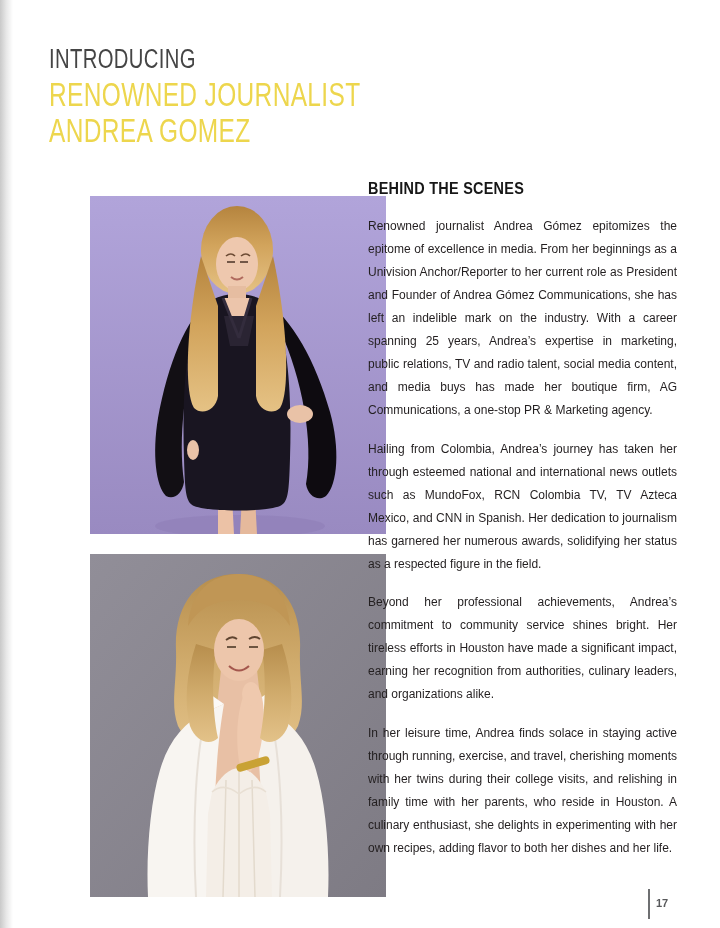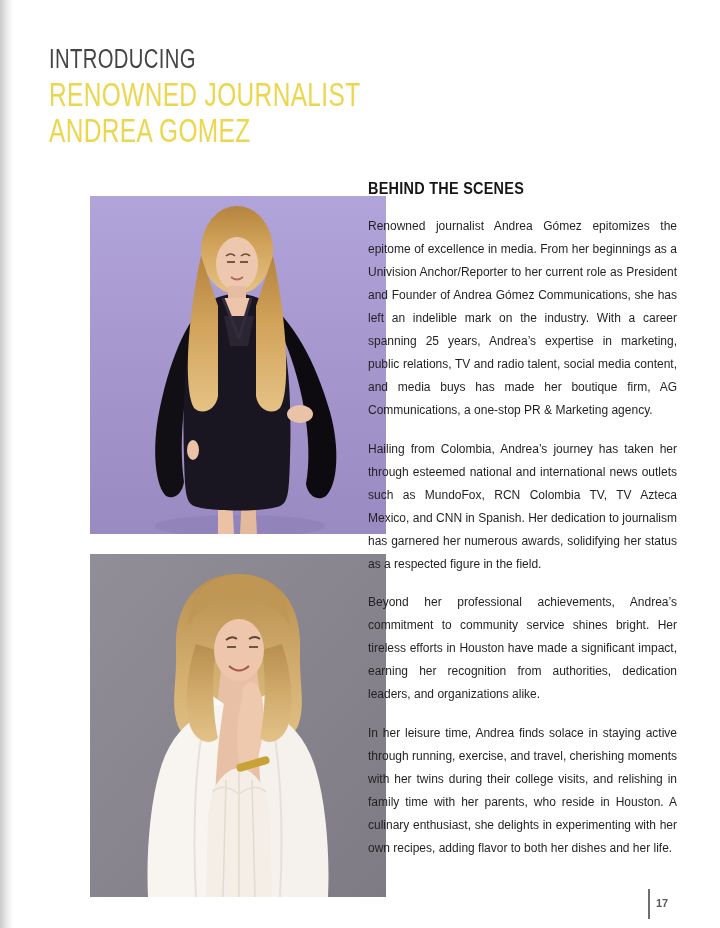--- a/index.html
+++ b/index.html
@@ -146,21 +146,21 @@
       <path d="M137,93 h9 M159,93 h9" stroke="#43301f" stroke-width="1.6" fill="none"></path>
       <path d="M139,112 q10,9 20,0" stroke="#a4574d" stroke-width="2" fill="none"></path>
       <path d="M149,20 C120,20 100,40 98,72 C110,52 127,46 149,46 C171,46 188,52 200,72 C198,40 178,20 149,20 Z" fill="#c09655"></path>
     </svg>
   </figure>
 
   <section class="article">
     <h2>BEHIND THE SCENES</h2>
     <p>Renowned journalist Andrea Gómez epitomizes the epitome of excellence in media. From her beginnings as a Univision Anchor/Reporter to her current role as President and Founder of Andrea Gómez Communications, she has left an indelible mark on the industry. With a career spanning 25 years, Andrea’s expertise in marketing, public relations, TV and radio talent, social media content, and media buys has made her boutique firm, AG Communications, a one-stop PR &amp; Marketing agency.</p>
     <p>Hailing from Colombia, Andrea’s journey has taken her through esteemed national and international news outlets such as MundoFox, RCN Colombia TV, TV Azteca Mexico, and CNN in Spanish. Her dedication to journalism has garnered her numerous awards, solidifying her status as a respected figure in the field.</p>
-    <p>Beyond her professional achievements, Andrea’s commitment to community service shines bright. Her tireless efforts in Houston have made a significant impact, earning her recognition from authorities, dedication leaders, and organizations alike.</p>
+    <p>Beyond her professional achievements, Andrea’s commitment to community service shines bright. Her tireless efforts in Houston have made a significant impact, earning her recognition from authorities, culinary leaders, and organizations alike.</p>
     <p>In her leisure time, Andrea finds solace in staying active through running, exercise, and travel, cherishing moments with her twins during their college visits, and relishing in family time with her parents, who reside in Houston. A culinary enthusiast, she delights in experimenting with her own recipes, adding flavor to both her dishes and her life.</p>
   </section>
 
   <div class="pageno">
     <span class="rule"></span>
     <span class="num">17</span>
   </div>
 
 </div>
 

